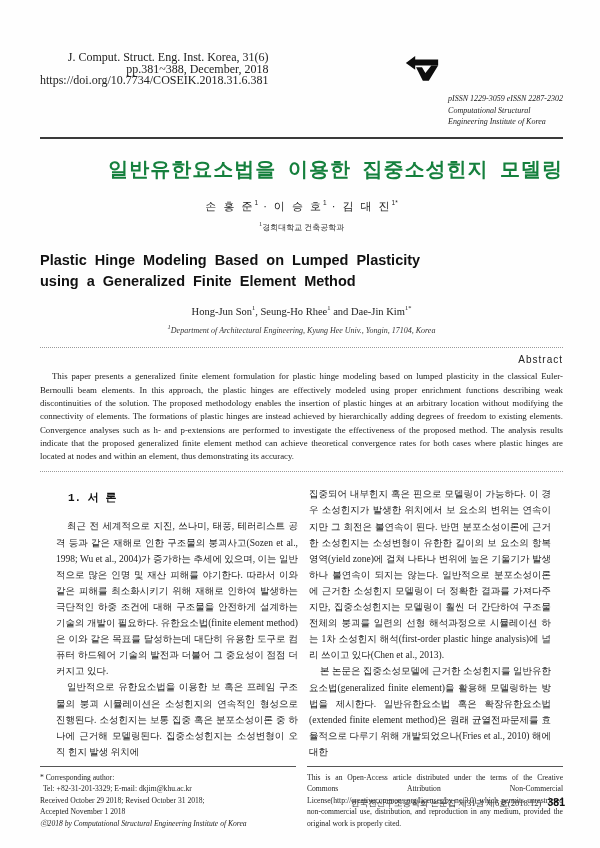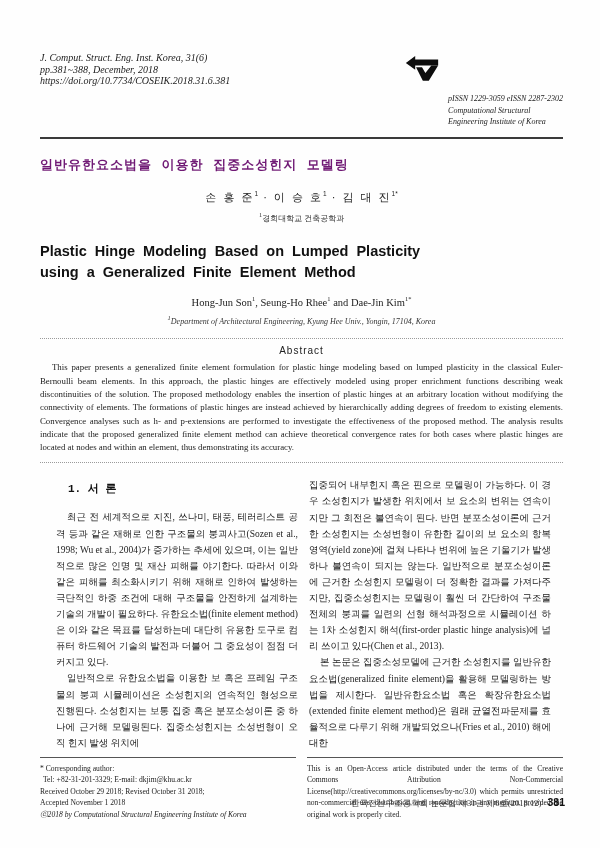--- a/index.html
+++ b/index.html
@@ -10,30 +10,30 @@
     margin:0 auto;
     background:#fefefe;
     color:#1c1c1c;
     font-family:"Liberation Serif","DejaVu Serif",serif;
     overflow:hidden;
     box-shadow:0 0 3px rgba(0,0,0,.25);
     padding:52px 37px 20px 40px;
   }
   
   .hdr { display:flex; justify-content:space-between; align-items:flex-start; }
-  .hdr-left { font-style:italic; font-size:10px; line-height:11.5px; color:#222; }
+  .hdr-left { font-size:12px; line-height:11.5px; color:#222;text-align:right; }
   .hdr-right { display:flex; align-items:flex-start; gap:9px; }
   .logo-box { width:34px; height:28px; margin-top:2px; }
   .hdr-right-text { font-style:italic; font-size:8px; line-height:11.5px; color:#222;margin-top:41px; }
   .hdr-rule { border:none; border-top:2px solid #3a3a3a; margin-top:9px; }
   
   .kr-title {
-    margin-top:17px; text-align:left;
+    margin-top:17px; text-align:right;
     font-family:"Liberation Sans","DejaVu Sans",sans-serif;
-    font-weight:bold; font-size:13px; letter-spacing:1px; word-spacing:5px; color:#701a75;
+    font-weight:bold; font-size:20px; letter-spacing:1px; word-spacing:5px; color:#15803d;
   }
   .kr-authors {
     margin-top:16px; text-align:center; font-size:11px; letter-spacing:2px;
     font-family:"Liberation Sans","DejaVu Sans",sans-serif; color:#222;
   }
   .kr-authors sup, .en-authors sup, .affil sup { font-size:6.5px; letter-spacing:0; }
   .author-sep { white-space:pre; }
   .affil { text-align:center; font-size:8px; color:#333; }
   .affil-kr { margin-top:6px; }
   .en-title {
@@ -41,21 +41,21 @@
     font-family:"Liberation Sans","DejaVu Sans",sans-serif;
     font-weight:bold; font-size:14.5px; line-height:21px; word-spacing:4px; color:#111;
   }
   .en-authors { margin-top:12px; text-align:center; font-size:10.5px; color:#222; }
   .affil-en { margin-top:6px; font-style:italic; }
   .dotted-rule { border:none; border-top:1px dotted #9a9a9a; }
   .rule-top-abs { margin-top:13px; }
   .rule-bottom-abs { margin-top:8px; }
   
   .abs-head {
-    margin-top:6px; text-align:center;
+    margin-top:6px; text-align:right;
     font-family:"Liberation Sans","DejaVu Sans",sans-serif;
     font-size:10px; letter-spacing:1px; color:#222;
   }
   .abs-body {
     margin-top:5px; font-size:8.8px; line-height:13.3px;
     text-align:justify; text-indent:12px; color:#222;
   }
   .kw-line { margin-top:10px; font-size:9.2px; font-style:italic; color:#222; }
   .kw-label { font-weight:bold; }
   .kw-sep { white-space:pre; font-weight:bold; }

